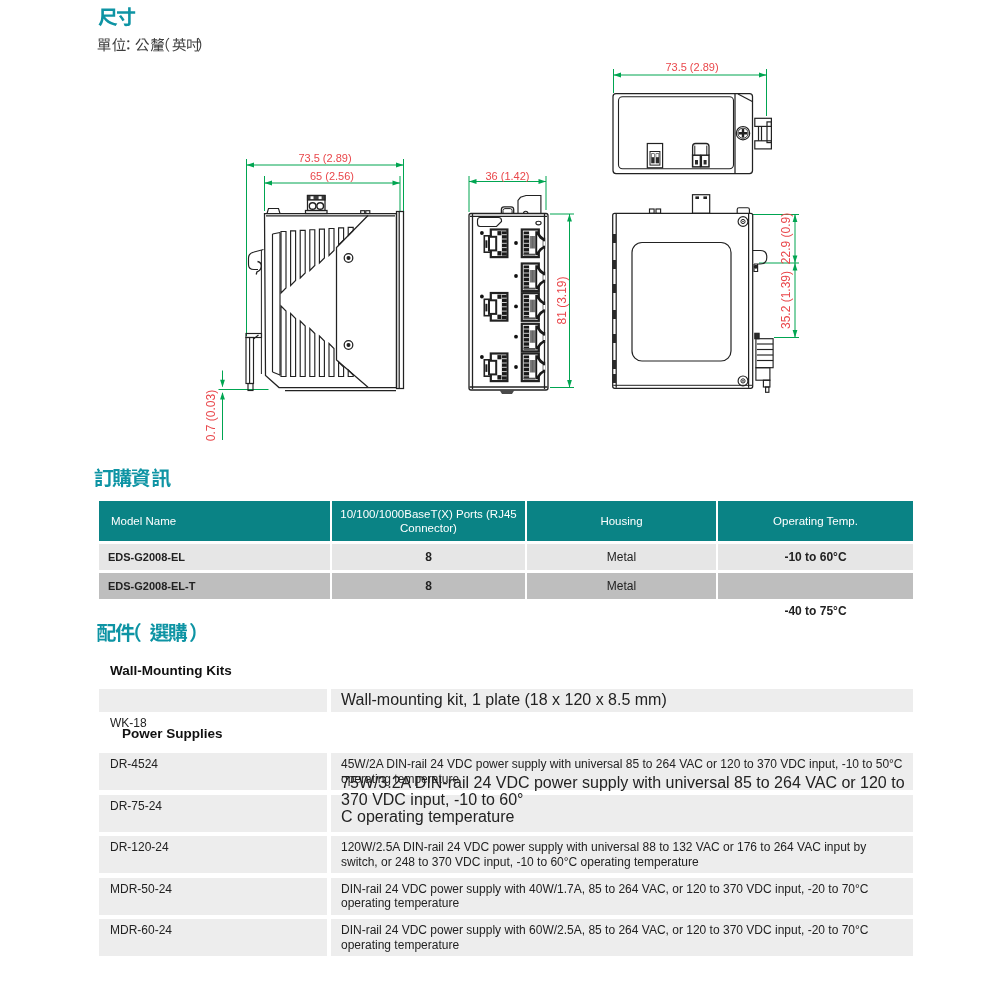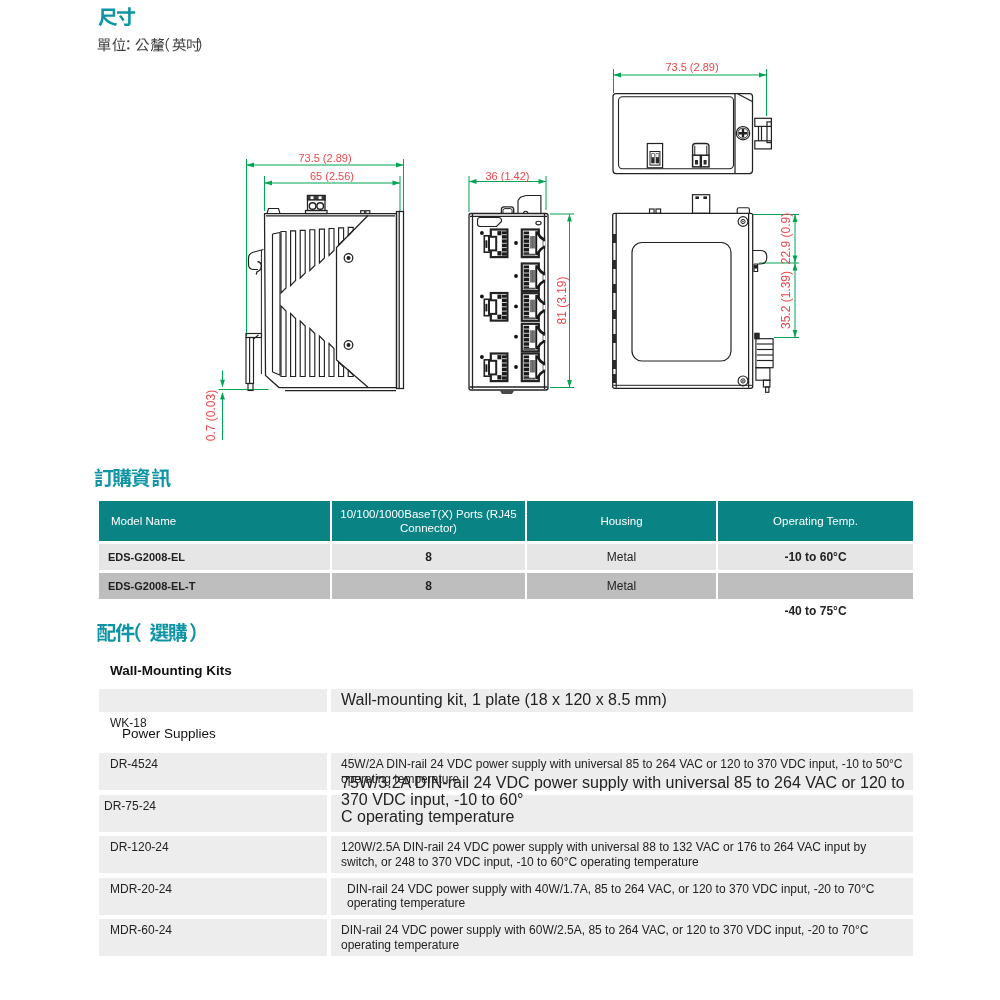--- a/index.html
+++ b/index.html
@@ -491,40 +491,40 @@
 <div class="abs cellc" style="top:573px; left:527px; width:189px; height:26px; font-size:12px; color:#222;">Metal</div>
 <div class="abs cellc" style="top:573px; left:718px; width:195px; height:26px; font-size:12px; color:#222; font-weight:bold;margin-top:25px;">-40 to 75°C</div>
 
 <div class="abs" style="left:110px; top:663px; font-size:13.5px; font-weight:bold; color:#111;">Wall-Mounting Kits</div>
 
 <div class="abs" style="top:689px; left:99px; width:228px; height:22.5px; background:#EDEDED;"></div>
 <div class="abs" style="top:689px; left:331px; width:582px; height:22.5px; background:#EDEDED;"></div>
 <div class="abs celll" style="top:712px; left:110px; width:210px; height:22.5px; font-size:12px; color:#222;">WK-18</div>
 <div class="abs celll" style="top:689px; left:341px; width:566px; height:22.5px; font-size:16px; color:#222;">Wall-mounting kit, 1 plate (18 x 120 x 8.5 mm)</div>
 
-<div class="abs" style="left:110px; top:726px; font-size:13.5px; font-weight:normal; color:#111;padding-left:12px;">Power Supplies</div>
+<div class="abs" style="left:110px; top:726px; font-size:13.5px; font-weight:bold; color:#111;padding-left:12px;">Power Supplies</div>
 
 <div class="abs" style="top:753px; left:99px; width:228px; height:37px; background:#EDEDED;"></div>
 <div class="abs" style="top:753px; left:331px; width:582px; height:37px; background:#EDEDED;"></div>
 <div class="abs" style="top:757px; left:110px; font-size:12px; color:#222;">DR-4524</div>
 <div class="abs" style="top:757px; left:341px; width:566px; font-size:12px; line-height:14.8px; color:#222;">45W/2A DIN-rail 24 VDC power supply with universal 85 to 264 VAC or 120 to 370 VDC input, -10 to 50°C<br>operating temperature</div>
 
 <div class="abs" style="top:794.5px; left:99px; width:228px; height:37px; background:#EDEDED;"></div>
 <div class="abs" style="top:794.5px; left:331px; width:582px; height:37px; background:#EDEDED;"></div>
-<div class="abs" style="top:798.5px; left:104px; font-size:12px; color:#222;">DR-75-24</div>
+<div class="abs" style="top:798.5px; left:110px; font-size:12px; color:#222;">DR-75-24</div>
 <div class="abs" style="top:774px; left:341px; width:566px; font-size:16px; line-height:17px; color:#222;">75W/3.2A DIN-rail 24 VDC power supply with universal 85 to 264 VAC or 120 to 370 VDC input, -10 to 60°<br>C operating temperature</div>
 
 <div class="abs" style="top:836px; left:99px; width:228px; height:37px; background:#EDEDED;"></div>
 <div class="abs" style="top:836px; left:331px; width:582px; height:37px; background:#EDEDED;"></div>
 <div class="abs" style="top:840px; left:110px; font-size:12px; color:#222;">DR-120-24</div>
 <div class="abs" style="top:840px; left:341px; width:566px; font-size:12px; line-height:14.8px; color:#222;">120W/2.5A DIN-rail 24 VDC power supply with universal 88 to 132 VAC or 176 to 264 VAC input by<br>switch, or 248 to 370 VDC input, -10 to 60°C operating temperature</div>
 
 <div class="abs" style="top:877.5px; left:99px; width:228px; height:37px; background:#EDEDED;"></div>
 <div class="abs" style="top:877.5px; left:331px; width:582px; height:37px; background:#EDEDED;"></div>
-<div class="abs" style="top:881.5px; left:110px; font-size:12px; color:#222;">MDR-20-24</div>
-<div class="abs" style="top:881.5px; left:341px; width:566px; font-size:12px; line-height:14.8px; color:#222;margin-left:6px;">DIN-rail 24 VDC power supply with 40W/1.7A, 85 to 264 VAC, or 120 to 370 VDC input, -20 to 70°C<br>operating temperature</div>
+<div class="abs" style="top:881.5px; left:110px; font-size:12px; color:#222;">MDR-50-24</div>
+<div class="abs" style="top:881.5px; left:341px; width:566px; font-size:12px; line-height:14.8px; color:#222;">DIN-rail 24 VDC power supply with 40W/1.7A, 85 to 264 VAC, or 120 to 370 VDC input, -20 to 70°C<br>operating temperature</div>
 
 <div class="abs" style="top:919px; left:99px; width:228px; height:37px; background:#EDEDED;"></div>
 <div class="abs" style="top:919px; left:331px; width:582px; height:37px; background:#EDEDED;"></div>
 <div class="abs" style="top:923px; left:110px; font-size:12px; color:#222;text-align:center;">MDR-60-24</div>
 <div class="abs" style="top:923px; left:341px; width:566px; font-size:12px; line-height:14.8px; color:#222;">DIN-rail 24 VDC power supply with 60W/2.5A, 85 to 264 VAC, or 120 to 370 VDC input, -20 to 70°C<br>operating temperature</div>
 
 <div class="abs" style="left:110px; top:970px; font-size:13.5px; font-weight:bold; color:#111;margin-top:44px;">Rack-Mounting Kits</div>
 
 </body></html>

